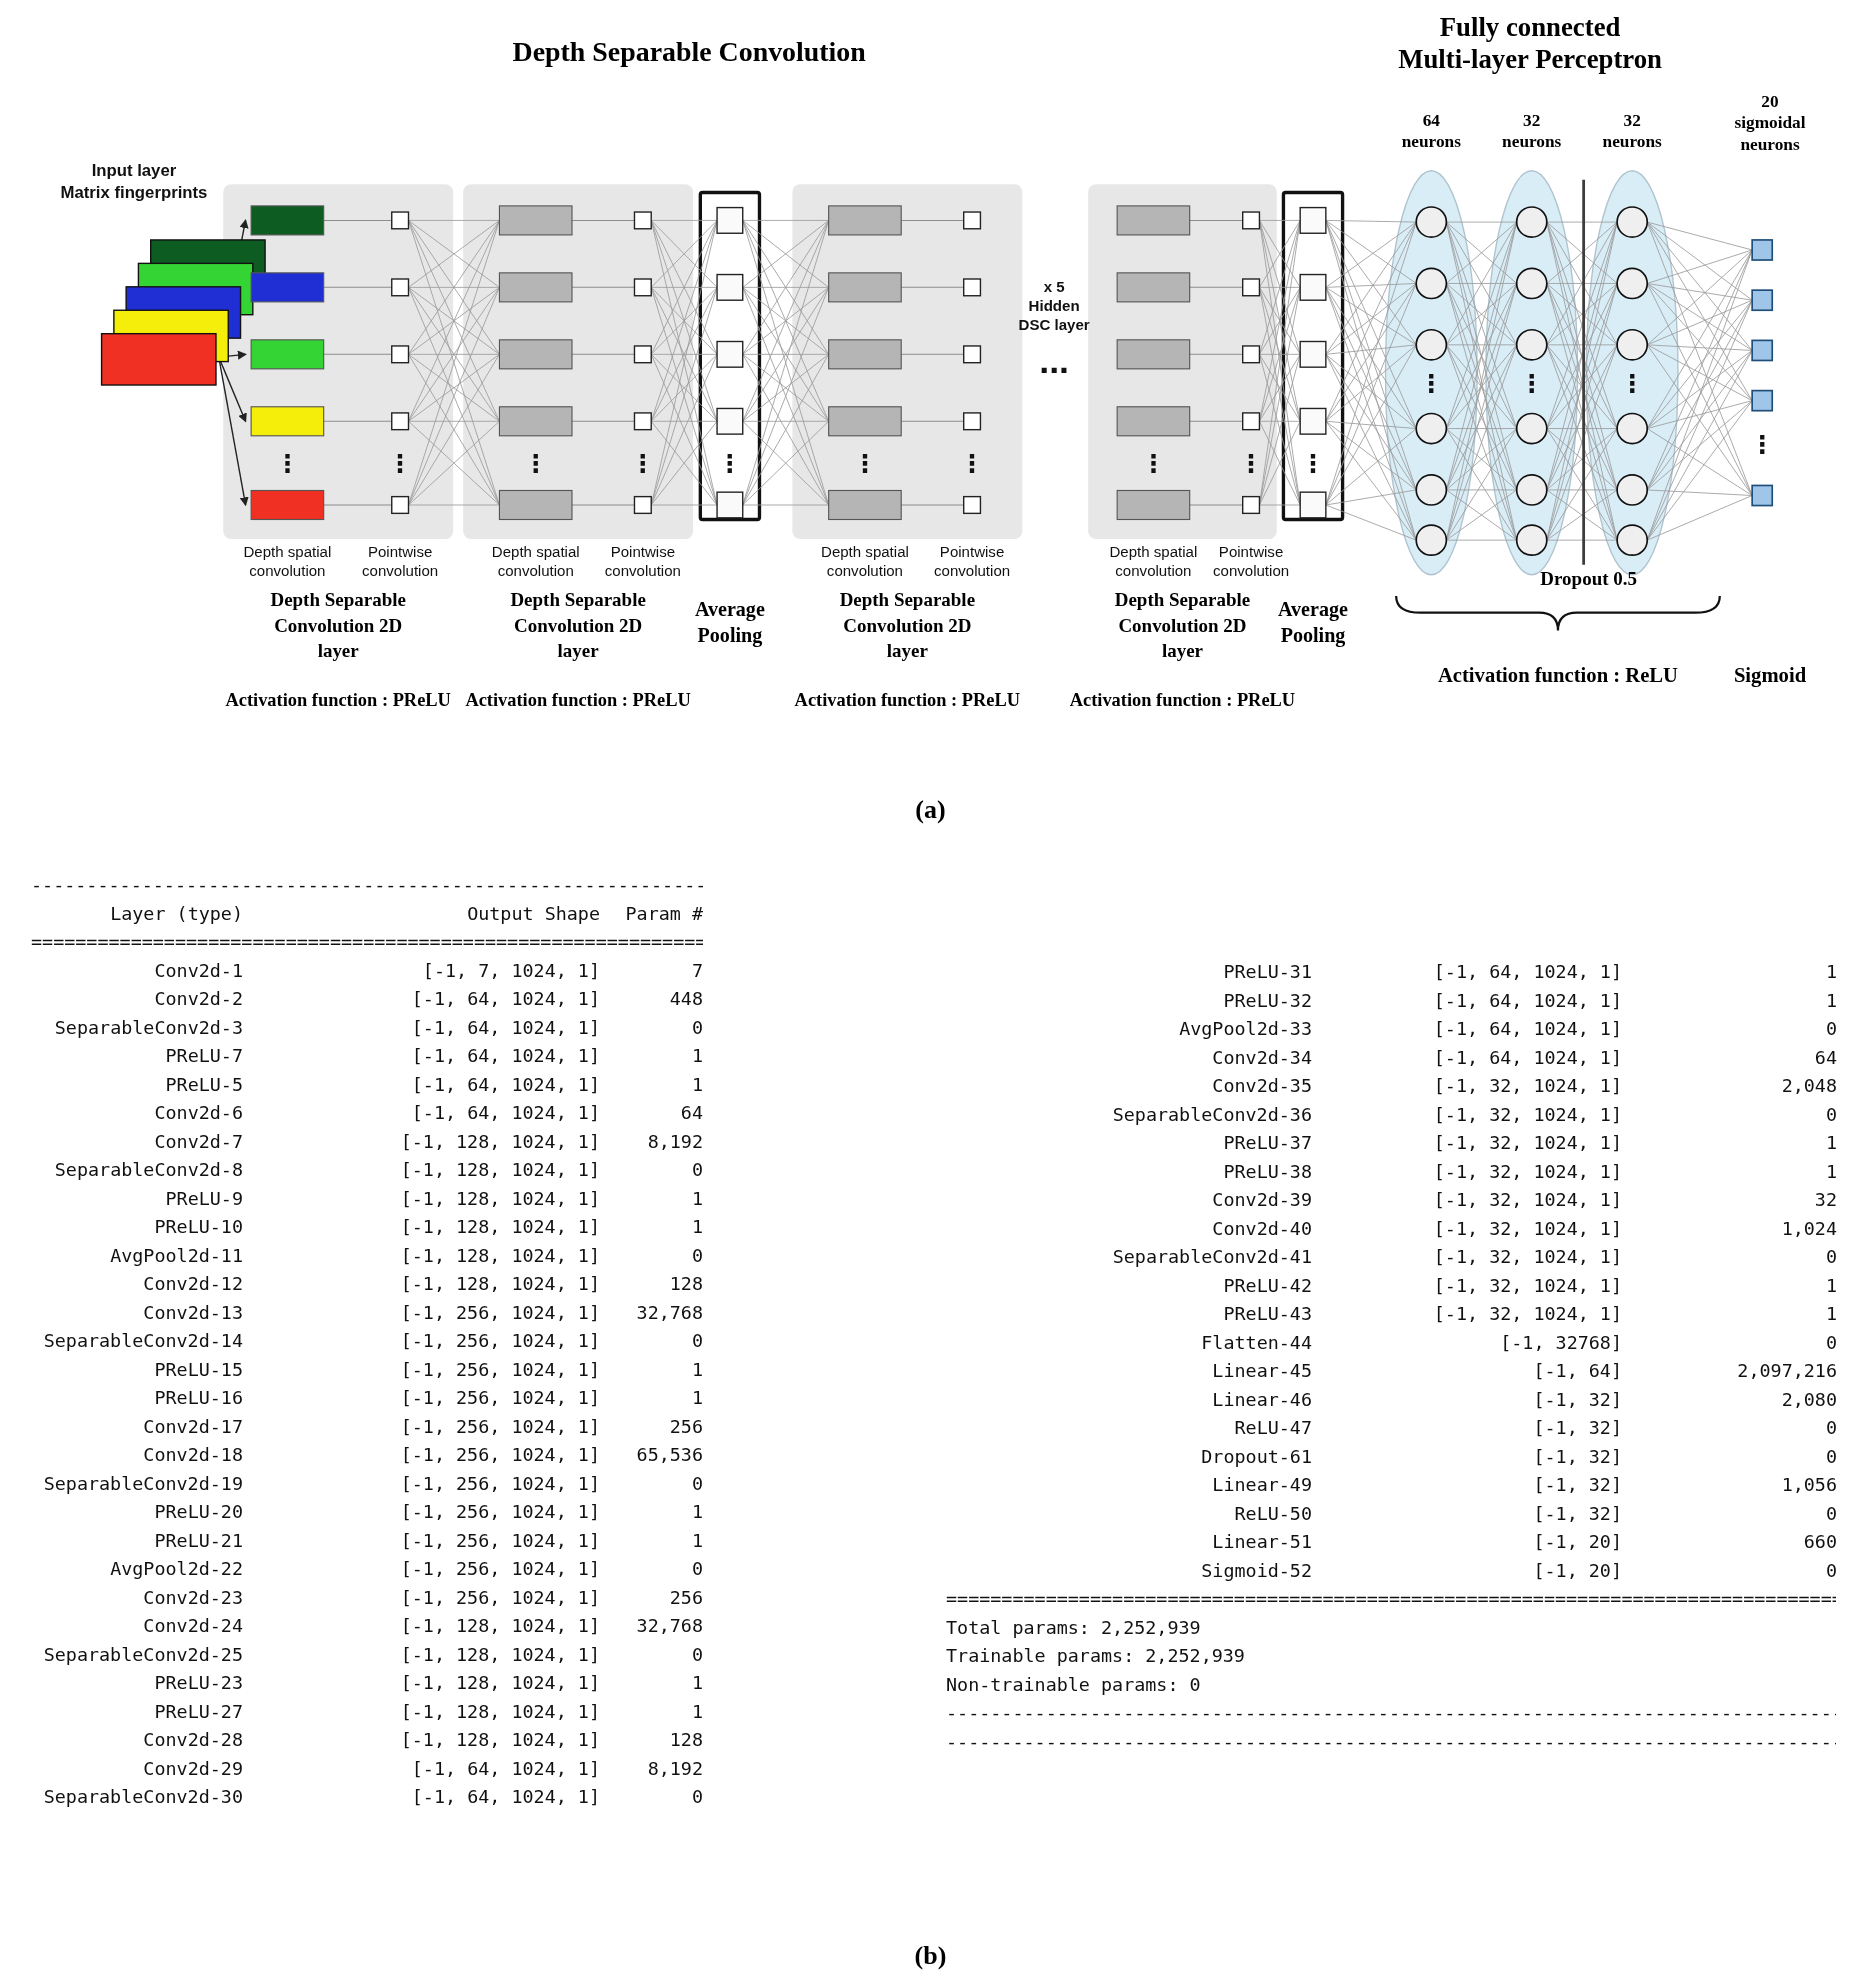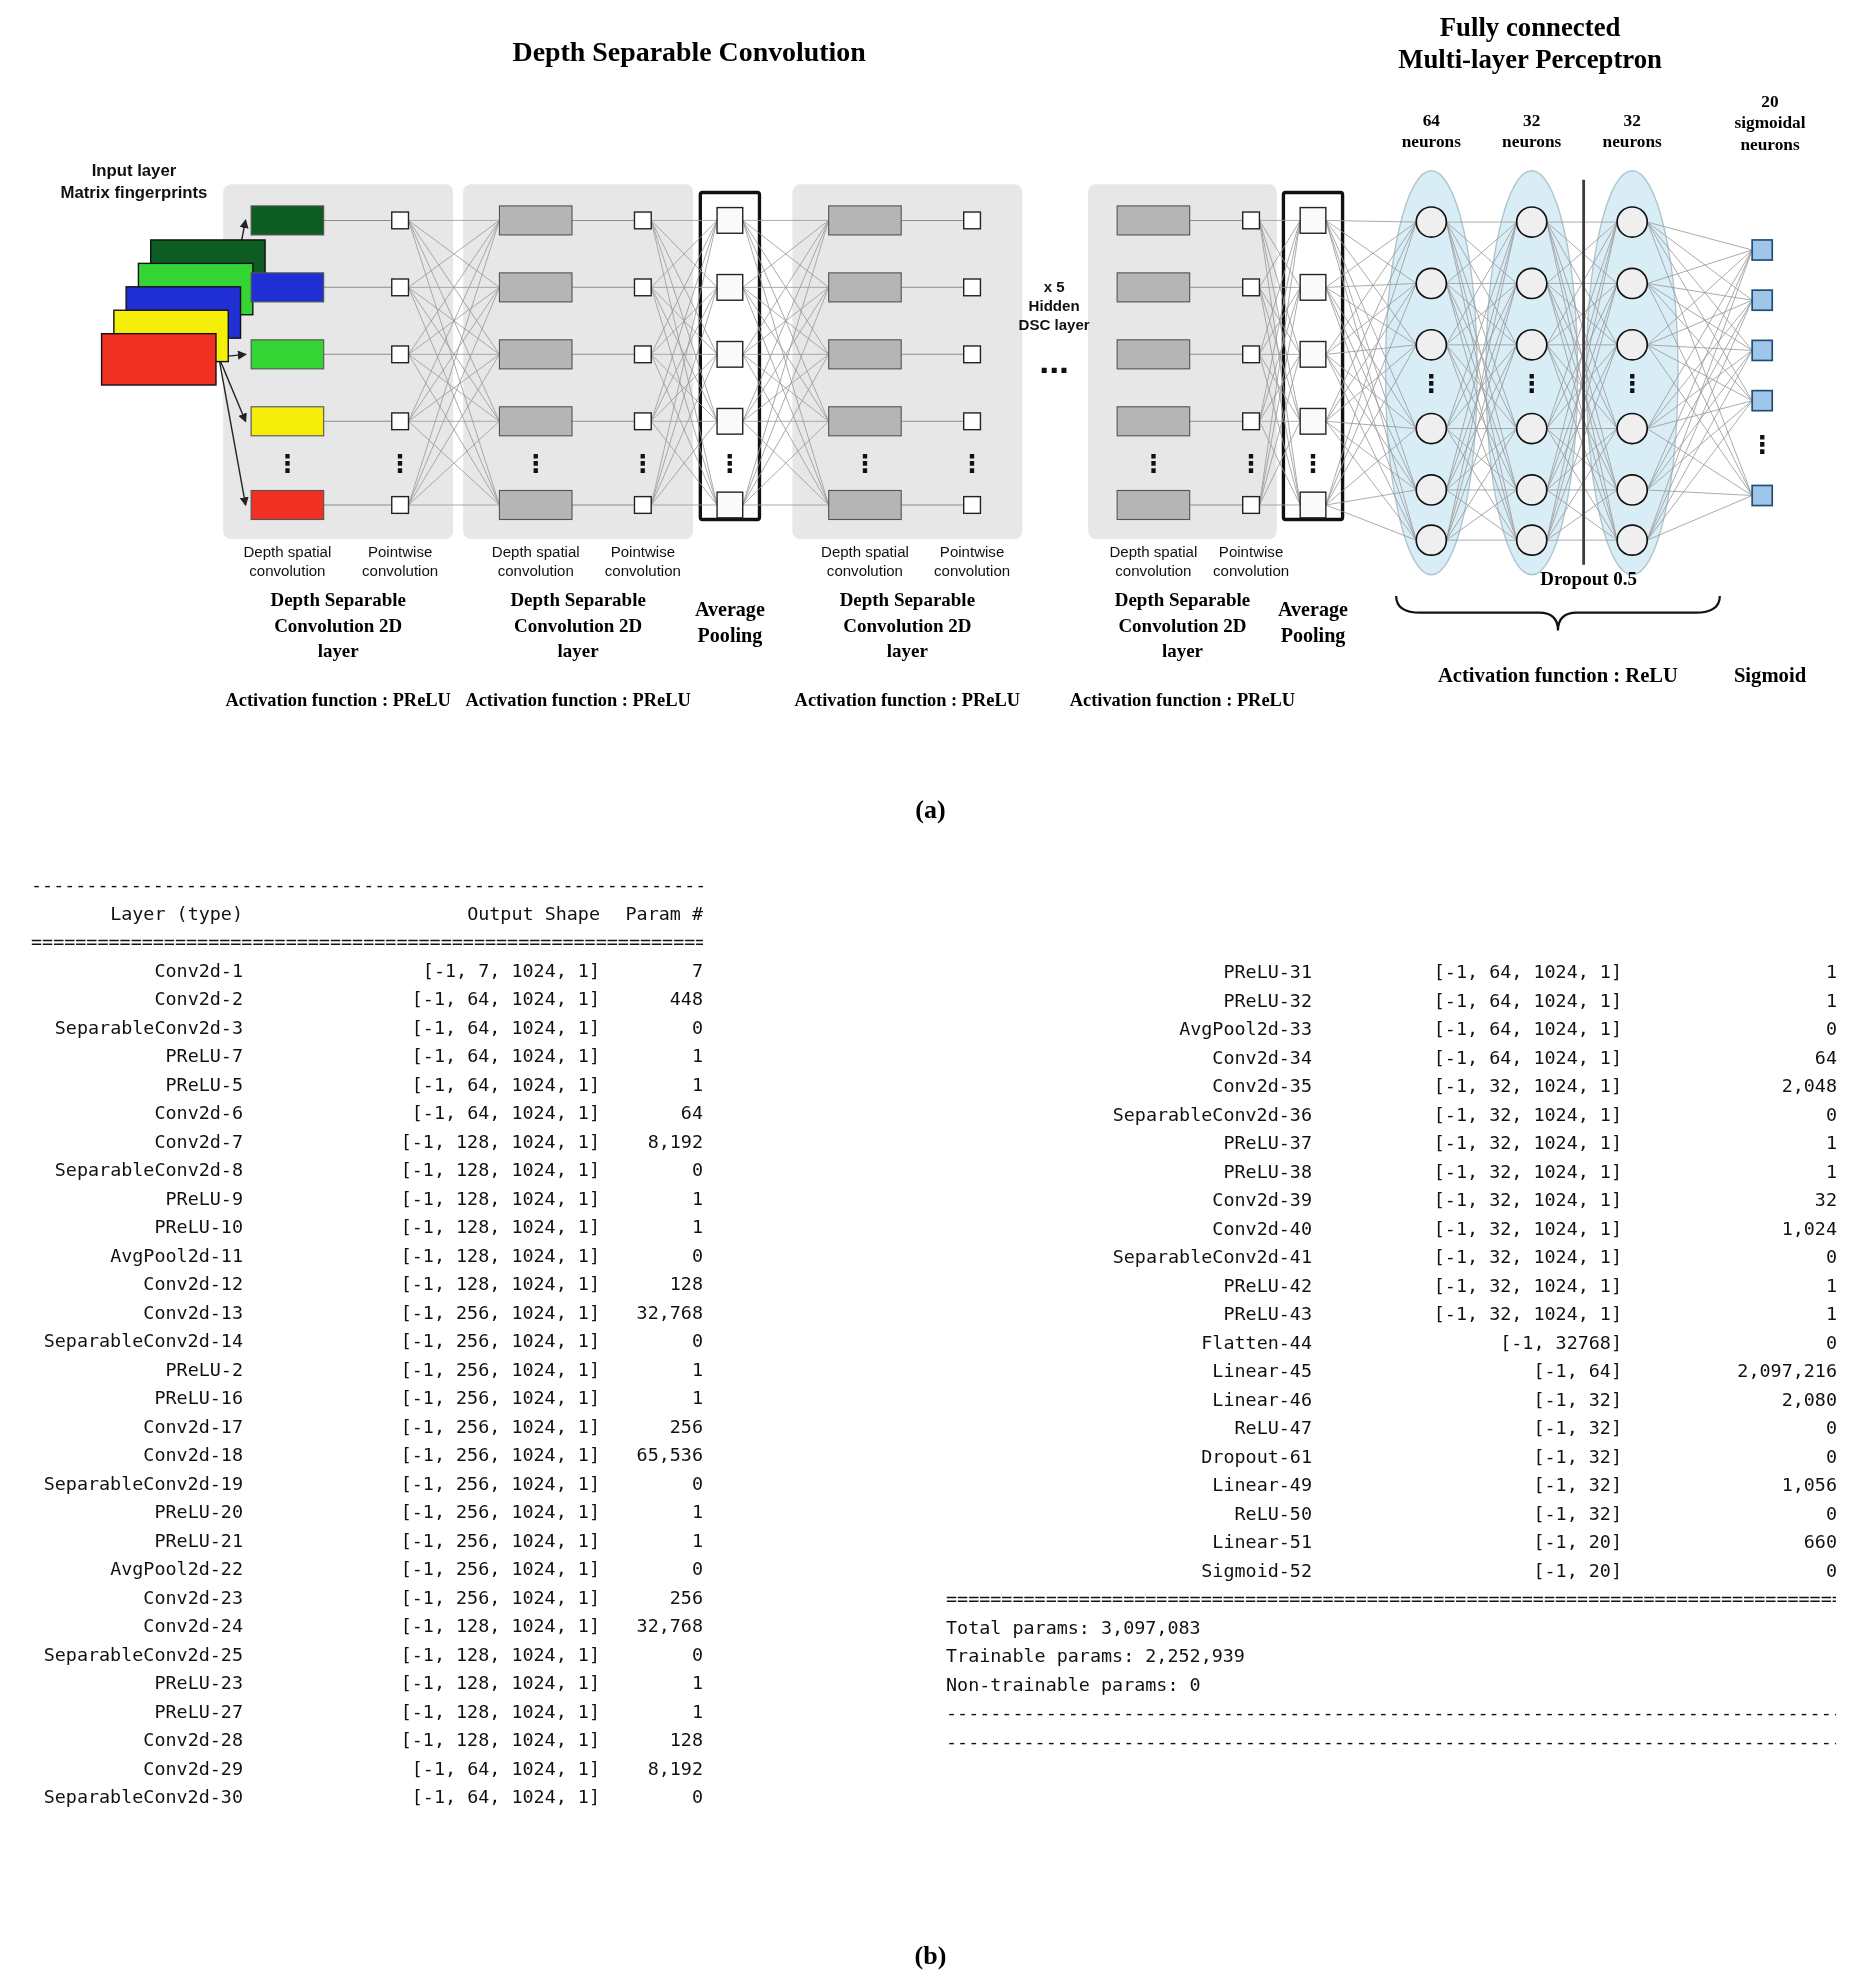--- a/index.html
+++ b/index.html
@@ -545,21 +545,21 @@
             <span class="tc tc-layer">Conv2d-13</span>
             <span class="tc tc-shape">[-1, 256, 1024, 1]</span>
             <span class="tc tc-param">32,768</span>
           </div>
           <div class="trow">
             <span class="tc tc-layer">SeparableConv2d-14</span>
             <span class="tc tc-shape">[-1, 256, 1024, 1]</span>
             <span class="tc tc-param">0</span>
           </div>
           <div class="trow">
-            <span class="tc tc-layer">PReLU-2</span>
+            <span class="tc tc-layer">PReLU-15</span>
             <span class="tc tc-shape">[-1, 256, 1024, 1]</span>
             <span class="tc tc-param">1</span>
           </div>
           <div class="trow">
             <span class="tc tc-layer">PReLU-16</span>
             <span class="tc tc-shape">[-1, 256, 1024, 1]</span>
             <span class="tc tc-param">1</span>
           </div>
           <div class="trow">
             <span class="tc tc-layer">Conv2d-17</span>
@@ -741,21 +741,21 @@
             <span class="tc tc-param">660</span>
           </div>
           <div class="trow">
             <span class="tc tc-layer">Sigmoid-52</span>
             <span class="tc tc-shape">[-1, 20]</span>
             <span class="tc tc-param">0</span>
           </div>
         </div>
       <div class="sline">====================================================================================================</div>
       <div id="totals-lines">
-          <div class="tline">Total params: 3,097,083</div>
+          <div class="tline">Total params: 2,252,939</div>
           <div class="tline">Trainable params: 2,252,939</div>
           <div class="tline">Non-trainable params: 0</div>
         </div>
       <div class="sline">----------------------------------------------------------------------------------------------------</div>
       <div class="sline">----------------------------------------------------------------------------------------------------</div>
     </div>
   </div>
 
   <div class="fig-label" id="label-b">(b)</div>
 

